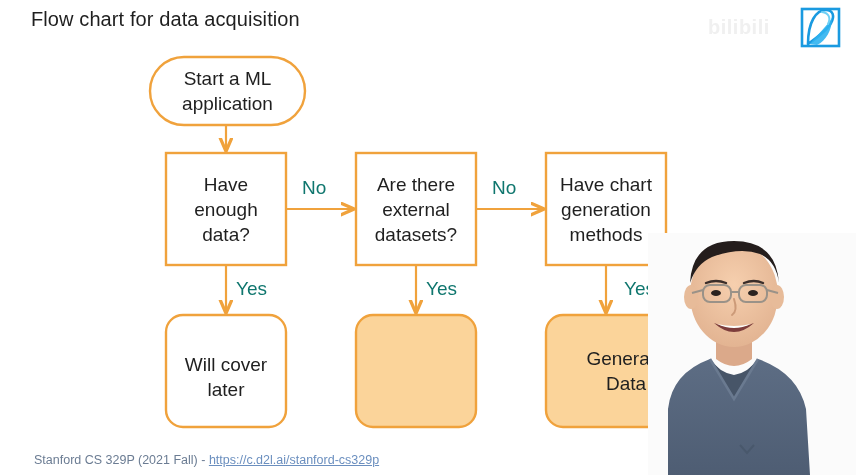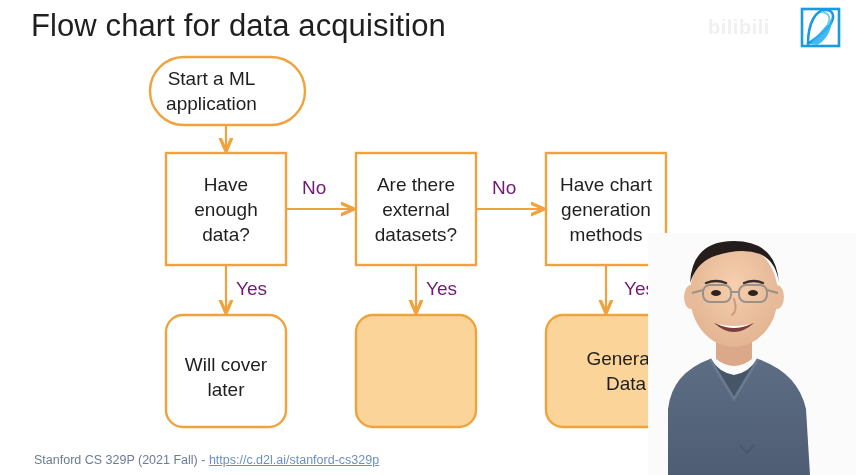--- a/index.html
+++ b/index.html
@@ -17,21 +17,21 @@
     height: 475px;
     background: #ffffff;
     overflow: hidden;
   }
 
   
   #slide-title {
     position: absolute;
     left: 31px;
     top: 8px;
-    font-size: 31px;
+    font-size: 20px;
     font-weight: 400;
     color: #1f1f1f;
     letter-spacing: 0.1px;
     white-space: nowrap;
   }
 
   
   #logo-area {
     position: absolute;
     right: 8px;
@@ -78,21 +78,21 @@
     color: #1f1f1f;
     box-sizing: border-box;
     padding: 2px 6px;
     white-space: pre-line;
   }
 
   
   .edge-label {
     position: absolute;
     font-size: 19px;
-    color: #701a75;
+    color: #0f766e;
     white-space: nowrap;
   }
 
   
   #presenter {
     position: absolute;
     left: 648px;
     top: 233px;
     width: 208px;
     height: 242px;
@@ -161,21 +161,21 @@
     <line x1="226" y1="125" x2="226" y2="150" stroke="#F0A23C" stroke-width="2.2" marker-end="url(#arrowhead)"></line>
 
     <line x1="286" y1="209" x2="353" y2="209" stroke="#F0A23C" stroke-width="2.2" marker-end="url(#arrowhead)"></line>
     <line x1="476" y1="209" x2="543" y2="209" stroke="#F0A23C" stroke-width="2.2" marker-end="url(#arrowhead)"></line>
 
     <line x1="226" y1="265" x2="226" y2="312" stroke="#F0A23C" stroke-width="2.2" marker-end="url(#arrowhead)"></line>
     <line x1="416" y1="265" x2="416" y2="312" stroke="#F0A23C" stroke-width="2.2" marker-end="url(#arrowhead)"></line>
     <line x1="606" y1="265" x2="606" y2="312" stroke="#F0A23C" stroke-width="2.2" marker-end="url(#arrowhead)"></line>
   </svg>
 
-  <div class="node" style="left:134px; top:57px; width:155px; height:68px;">Start a ML
+  <div class="node" style="left:150px; top:57px; width:155px; height:68px;">Start a ML
 application</div>
 
   <div class="node" style="left:166px; top:153px; width:120px; height:112px;">Have
 enough
 data?</div>
 
   <div class="node" style="left:356px; top:153px; width:120px; height:112px;text-align:center;">Are there
 external
 datasets?</div>
 

